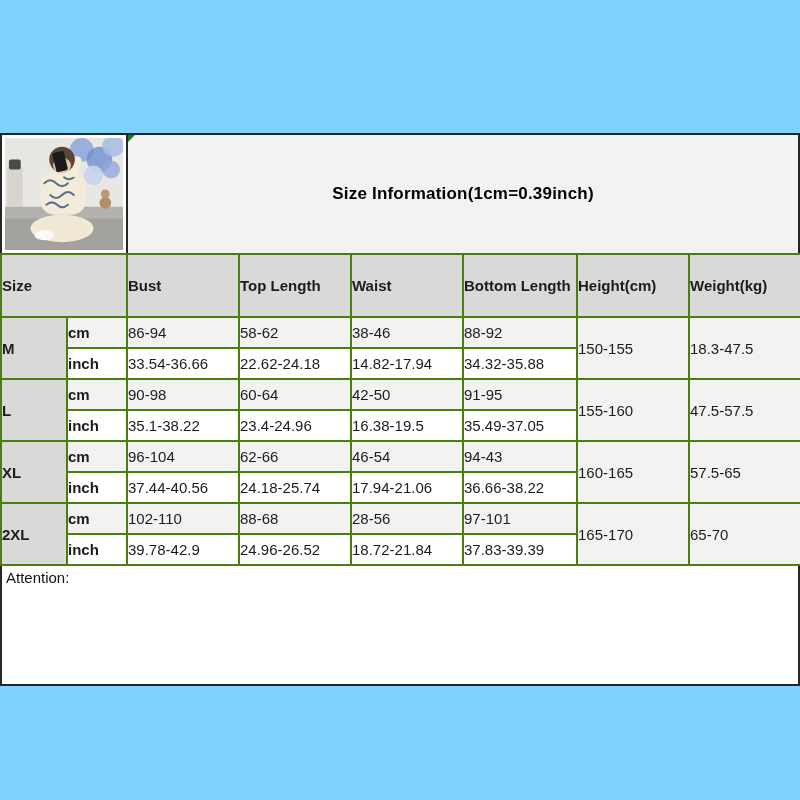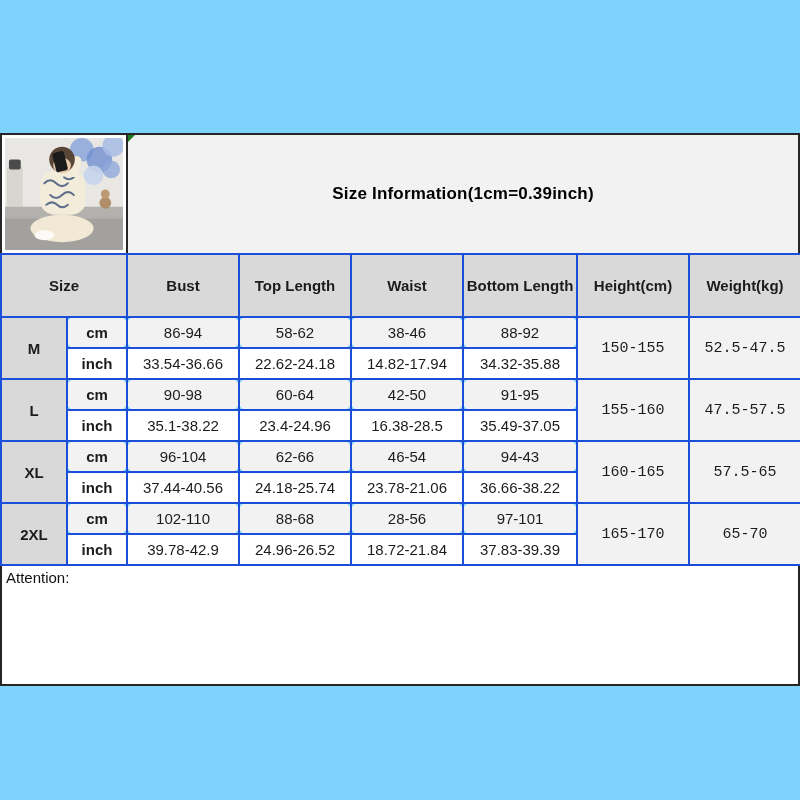--- a/index.html
+++ b/index.html
@@ -12,29 +12,29 @@
   .top-row { display:flex; height:120px; border:2px solid #262626; border-bottom:0; }
   .photo-cell { width:126px; height:100%; border-right:2px solid #262626; background:#fff; padding:3px; }
   .photo-cell svg { width:100%; height:100%; display:block; }
   .title-cell { flex:1; background:#f2f2f2; position:relative; display:flex; align-items:center; justify-content:center; }
   .corner-marker { position:absolute; top:0; left:0; width:0; height:0;
                    border-top:7px solid #1e7a1e; border-right:7px solid transparent; }
   .title-text { font-weight:bold; font-size:17px; color:#000; letter-spacing:0.2px; }
 
   
   table { width:800px; border-collapse:collapse; table-layout:fixed; }
-  th, td { border:2px solid #1d4ed8; text-align:center; vertical-align:middle;
+  th, td { border:2px solid #4d7c0f; text-align:left; vertical-align:middle;
            font-size:15px; color:#1c1c1c; overflow:hidden; white-space:nowrap; }
   thead th { height:63px; background:#d9d9d9; font-weight:bold; }
   tbody tr { height:31px; }
   td.size-label { background:#d9d9d9; font-weight:bold; }
   td.unit { font-weight:bold; }
-  tr.row-cm td.unit, tr.row-cm td.val { background:#f2f2f2;border-radius:8px; }
+  tr.row-cm td.unit, tr.row-cm td.val { background:#f2f2f2; }
   tr.row-inch td.unit, tr.row-inch td.val { background:#ffffff; }
-  td.merged { background:#f2f2f2;font-family:Liberation Mono, monospace; }
+  td.merged { background:#f2f2f2; }
 
   
   .attention { border:2px solid #262626; border-top:0; min-height:120px; background:#fff;
                padding:2px 0 8px 4px; font-size:15px; color:#111; line-height:20px; }
   .attention div { max-width:778px; }
 </style>
 </head>
 <body>
 
 <div class="page">
@@ -105,21 +105,21 @@
       <tbody>
 
         <tr class="row-cm">
           <td class="size-label" rowspan="2">M</td>
           <td class="unit">cm</td>
           <td class="val">86-94</td>
           <td class="val">58-62</td>
           <td class="val">38-46</td>
           <td class="val">88-92</td>
           <td class="merged" rowspan="2">150-155</td>
-          <td class="merged" rowspan="2">52.5-47.5</td>
+          <td class="merged" rowspan="2">18.3-47.5</td>
         </tr>
         <tr class="row-inch">
           <td class="unit">inch</td>
           <td class="val">33.54-36.66</td>
           <td class="val">22.62-24.18</td>
           <td class="val">14.82-17.94</td>
           <td class="val">34.32-35.88</td>
         </tr>
 
         <tr class="row-cm">
@@ -129,39 +129,39 @@
           <td class="val">60-64</td>
           <td class="val">42-50</td>
           <td class="val">91-95</td>
           <td class="merged" rowspan="2">155-160</td>
           <td class="merged" rowspan="2">47.5-57.5</td>
         </tr>
         <tr class="row-inch">
           <td class="unit">inch</td>
           <td class="val">35.1-38.22</td>
           <td class="val">23.4-24.96</td>
-          <td class="val">16.38-28.5</td>
+          <td class="val">16.38-19.5</td>
           <td class="val">35.49-37.05</td>
         </tr>
 
         <tr class="row-cm">
           <td class="size-label" rowspan="2">XL</td>
           <td class="unit">cm</td>
           <td class="val">96-104</td>
           <td class="val">62-66</td>
           <td class="val">46-54</td>
           <td class="val">94-43</td>
           <td class="merged" rowspan="2">160-165</td>
           <td class="merged" rowspan="2">57.5-65</td>
         </tr>
         <tr class="row-inch">
           <td class="unit">inch</td>
           <td class="val">37.44-40.56</td>
           <td class="val">24.18-25.74</td>
-          <td class="val">23.78-21.06</td>
+          <td class="val">17.94-21.06</td>
           <td class="val">36.66-38.22</td>
         </tr>
 
         <tr class="row-cm">
           <td class="size-label" rowspan="2">2XL</td>
           <td class="unit">cm</td>
           <td class="val">102-110</td>
           <td class="val">88-68</td>
           <td class="val">28-56</td>
           <td class="val">97-101</td>

